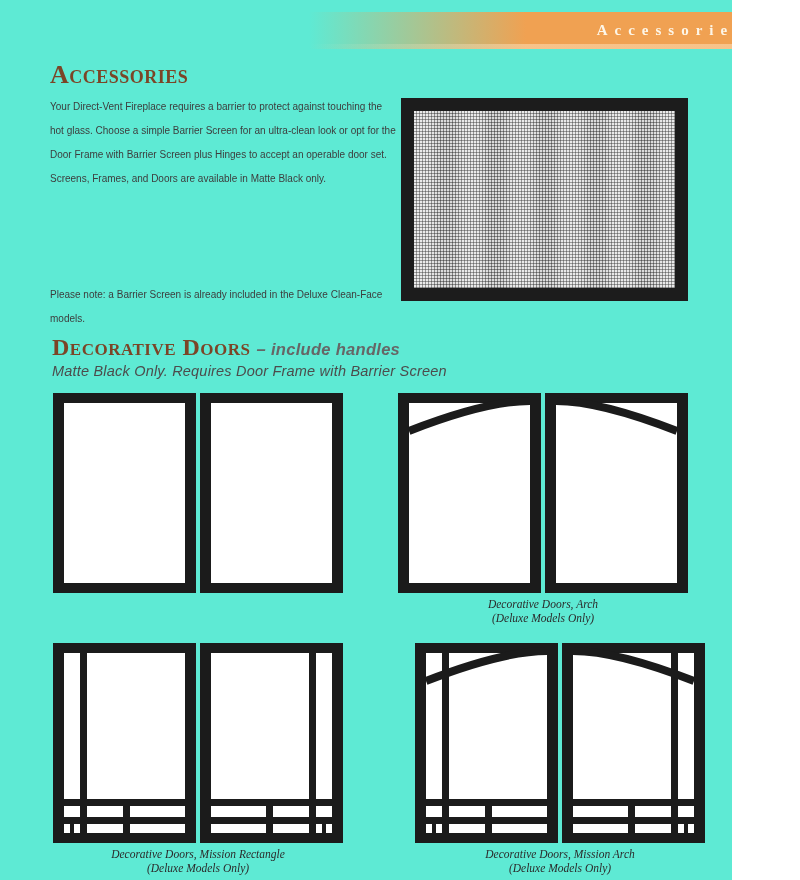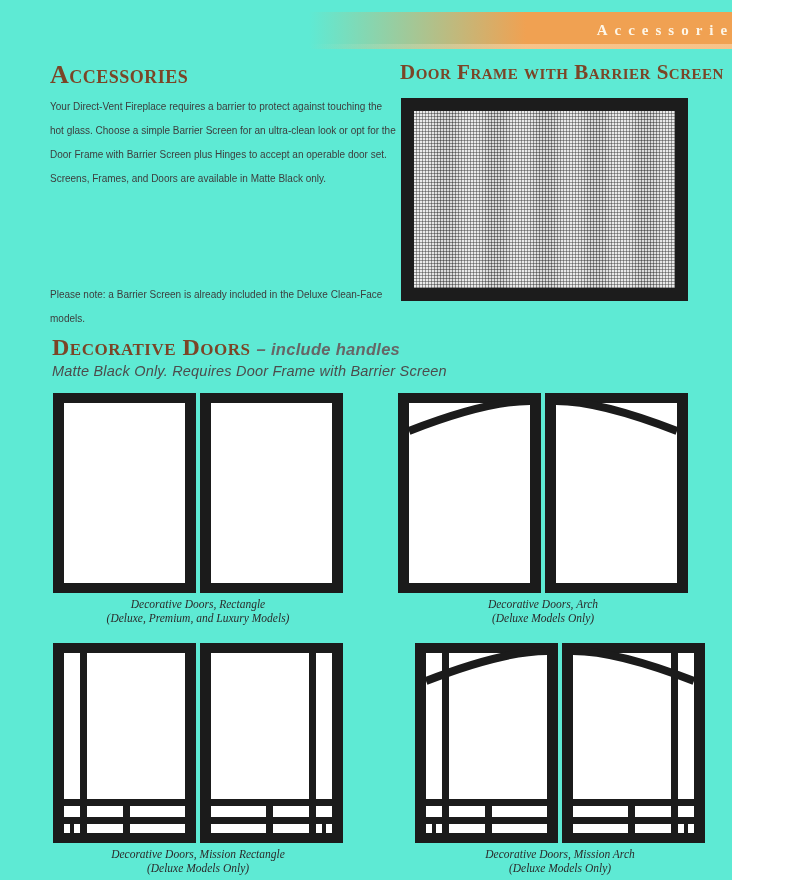--- a/index.html
+++ b/index.html
@@ -89,41 +89,36 @@
   <div class="topbar">
     <span class="tab-label">Accessories</span>
   </div>
 
   <h1 class="h-brown intro-title">Accessories</h1>
 
   <p class="body-copy para1">Your Direct-Vent Fireplace requires a barrier to protect against touching the hot glass. Choose a simple Barrier Screen for an ultra-clean look or opt for the Door Frame with Barrier Screen plus Hinges to accept an operable door set. Screens, Frames, and Doors are available in Matte Black only.</p>
 
   <p class="body-copy para2">Please note: a Barrier Screen is already included in the Deluxe Clean-Face models.</p>
 
-  <h2 class="h-brown doorframe-title">Door Frame with Barrier Screen</h2>
 
   <div class="screen-photo"></div>
 
 
   <div class="deco-title-row">
     <h2 class="h-brown deco-title">Decorative Doors</h2><span class="deco-title-suffix">– include handles</span>
   </div>
   <div class="deco-subtitle">Matte Black Only. Requires Door Frame with Barrier Screen</div>
 
   <figure class="fig fig-rect">
     <svg viewBox="0 0 290 200">
       <rect x="0" y="0" width="143" height="200" fill="#1b1b1b"></rect>
       <rect x="11" y="10" width="121" height="180" fill="#ffffff"></rect>
       <rect x="147" y="0" width="143" height="200" fill="#1b1b1b"></rect>
       <rect x="158" y="10" width="121" height="180" fill="#ffffff"></rect>
     </svg>
-    <figcaption class="fig-caption">
-      <div>Decorative Doors, Rectangle</div>
-      <div>(Deluxe, Premium, and Luxury Models)</div>
-    </figcaption>
   </figure>
 
   <figure class="fig fig-arch">
     <svg viewBox="0 0 290 200">
       <rect x="0" y="0" width="143" height="200" fill="#1b1b1b"></rect>
       <rect x="11" y="10" width="121" height="180" fill="#ffffff"></rect>
       <rect x="147" y="0" width="143" height="200" fill="#1b1b1b"></rect>
       <rect x="158" y="10" width="121" height="180" fill="#ffffff"></rect>
       <path d="M11 38 Q 88 8 132 8" fill="none" stroke="#1b1b1b" stroke-width="8"></path>
       <path d="M158 8 Q 202 8 279 38" fill="none" stroke="#1b1b1b" stroke-width="8"></path>

